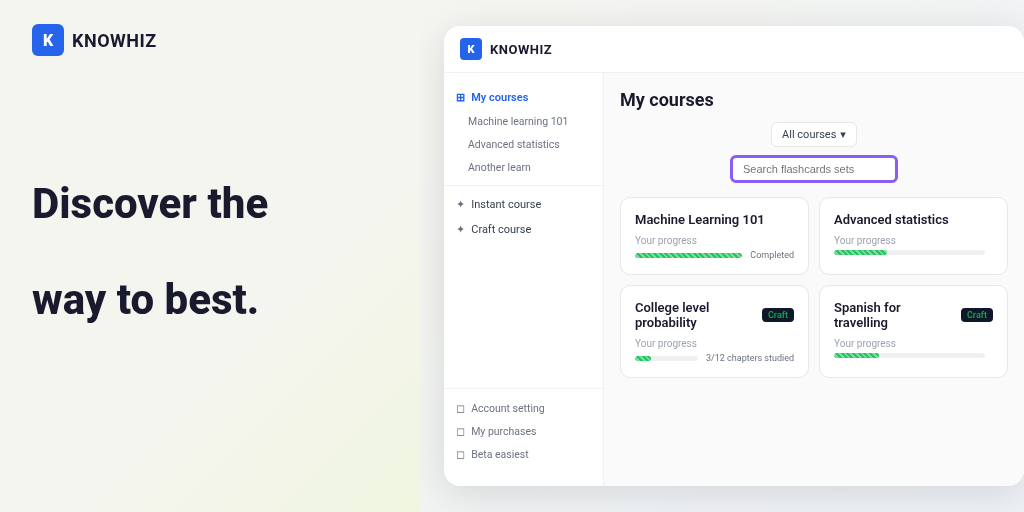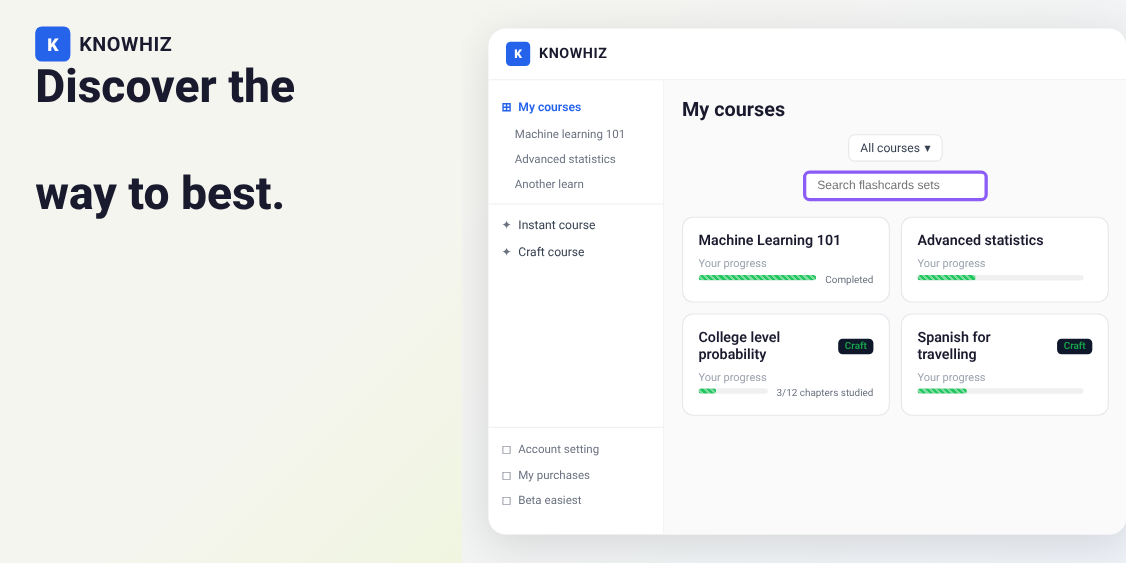--- a/index.html
+++ b/index.html
@@ -43,21 +43,21 @@
     .logo-text {
       font-size: 18px;
       font-weight: 700;
       color: #1a1a2e;
       letter-spacing: 0.5px;
     }
     .hero-content {
       flex: 1;
       display: flex;
       flex-direction: column;
-      justify-content: flex-start;
+      justify-content: center;
       padding-bottom: 40px;
     }
     .hero-title {
       font-size: 42px;
       font-weight: 800;
       line-height: 1.15;
       color: #1a1a2e;
     }
     .hero-title .blue {
       color: #2563eb;
@@ -247,21 +247,21 @@
       border-radius: 4px;
     }
     .progress-label {
       font-size: 10px;
       color: #9ca3af;
       margin-bottom: 4px;
       margin-top: 8px;
     }
     .progress-row {
       display: flex;
-      align-items: flex-start;
+      align-items: center;
       justify-content: space-between;
       gap: 8px;
     }
     .progress-bar-wrap {
       flex: 1;
       height: 5px;
       background: #f0f0f0;
       border-radius: 3px;
       overflow: hidden;
     }

